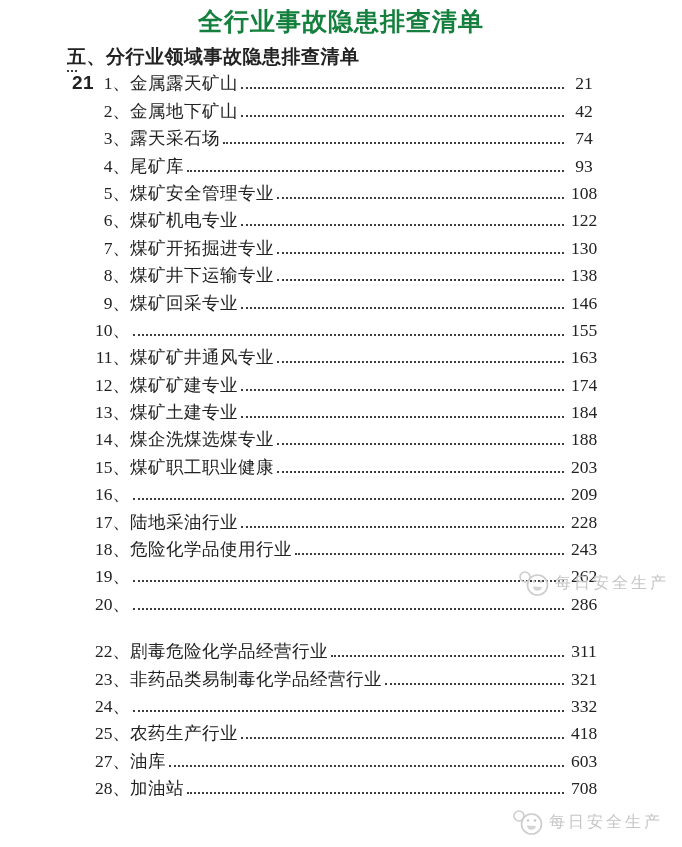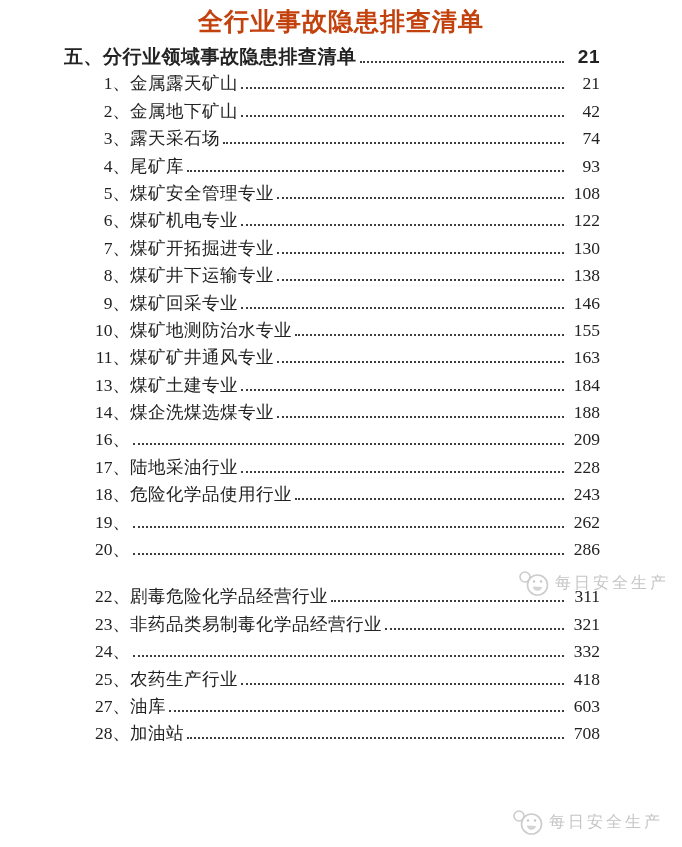--- a/index.html
+++ b/index.html
@@ -15,56 +15,57 @@
     width: 682px; height: 847px;
     box-sizing: border-box;
     padding: 7px 82px 0 64px;
   }
   .doc-title {
     font-family: "Liberation Sans", "DejaVu Sans", sans-serif;
     font-weight: bold;
     font-size: 25px;
     line-height: 29px;
     text-align: center;
-    color: #c2410c;
+    color: #15803d;
     margin: 0 -40px 8px -22px; 
     letter-spacing: 1px;
   }
   .toc { margin-top: 3px; }
   .toc-row {
     display: flex;
     align-items: baseline;
     height: 27.4px;
     font-size: 17.5px;
     white-space: nowrap;
   }
   .toc-row.heading {
     font-family: "Liberation Sans", "DejaVu Sans", sans-serif;
     font-weight: bold;
     font-size: 19px;
     letter-spacing: 0.5px;
+    flex-direction: column;
   }
   .toc-num {
     display: inline-block;
     width: 38px;
     margin-left: 28px;
     text-align: right;
     flex: 0 0 auto;
   }
   .toc-label { flex: 0 0 auto; letter-spacing: 0.5px; }
   .toc-dots {
     flex: 1 1 auto;
     border-bottom: 2px dotted #3d3d3d;
     margin: 0 4px 0 3px;
     min-width: 10px;
   }
   .toc-page {
     flex: 0 0 auto;
     width: 32px;
-    text-align: right;
+    text-align: center;
   }
   .toc-gap { height: 20px; }
   .watermark {
     position: absolute;
     display: flex;
     align-items: center;
     gap: 5px;
     color: #c6c6c6;
     font-family: Liberation Sans, sans-serif;
     font-size: 16px;
@@ -148,47 +149,58 @@
 
   <div class="toc-row">
     <span class="toc-num">9、</span>
     <span class="toc-label">煤矿回采专业</span>
     <span class="toc-dots"></span>
     <span class="toc-page">146</span>
   </div>
 
   <div class="toc-row">
     <span class="toc-num">10、</span>
-    <span class="toc-label">煤矿地测防治水专业</span>
     <span class="toc-dots"></span>
     <span class="toc-page">155</span>
   </div>
 
   <div class="toc-row">
     <span class="toc-num">11、</span>
     <span class="toc-label">煤矿矿井通风专业</span>
     <span class="toc-dots"></span>
     <span class="toc-page">163</span>
   </div>
 
+  <div class="toc-row">
+    <span class="toc-num">12、</span>
+    <span class="toc-label">煤矿矿建专业</span>
+    <span class="toc-dots"></span>
+    <span class="toc-page">174</span>
+  </div>
 
   <div class="toc-row">
     <span class="toc-num">13、</span>
     <span class="toc-label">煤矿土建专业</span>
     <span class="toc-dots"></span>
     <span class="toc-page">184</span>
   </div>
 
   <div class="toc-row">
     <span class="toc-num">14、</span>
     <span class="toc-label">煤企洗煤选煤专业</span>
     <span class="toc-dots"></span>
     <span class="toc-page">188</span>
   </div>
 
+  <div class="toc-row">
+    <span class="toc-num">15、</span>
+    <span class="toc-label">煤矿职工职业健康</span>
+    <span class="toc-dots"></span>
+    <span class="toc-page">203</span>
+  </div>
 
   <div class="toc-row">
     <span class="toc-num">16、</span>
     <span class="toc-dots"></span>
     <span class="toc-page">209</span>
   </div>
 
   <div class="toc-row">
     <span class="toc-num">17、</span>
     <span class="toc-label">陆地采油行业</span>

